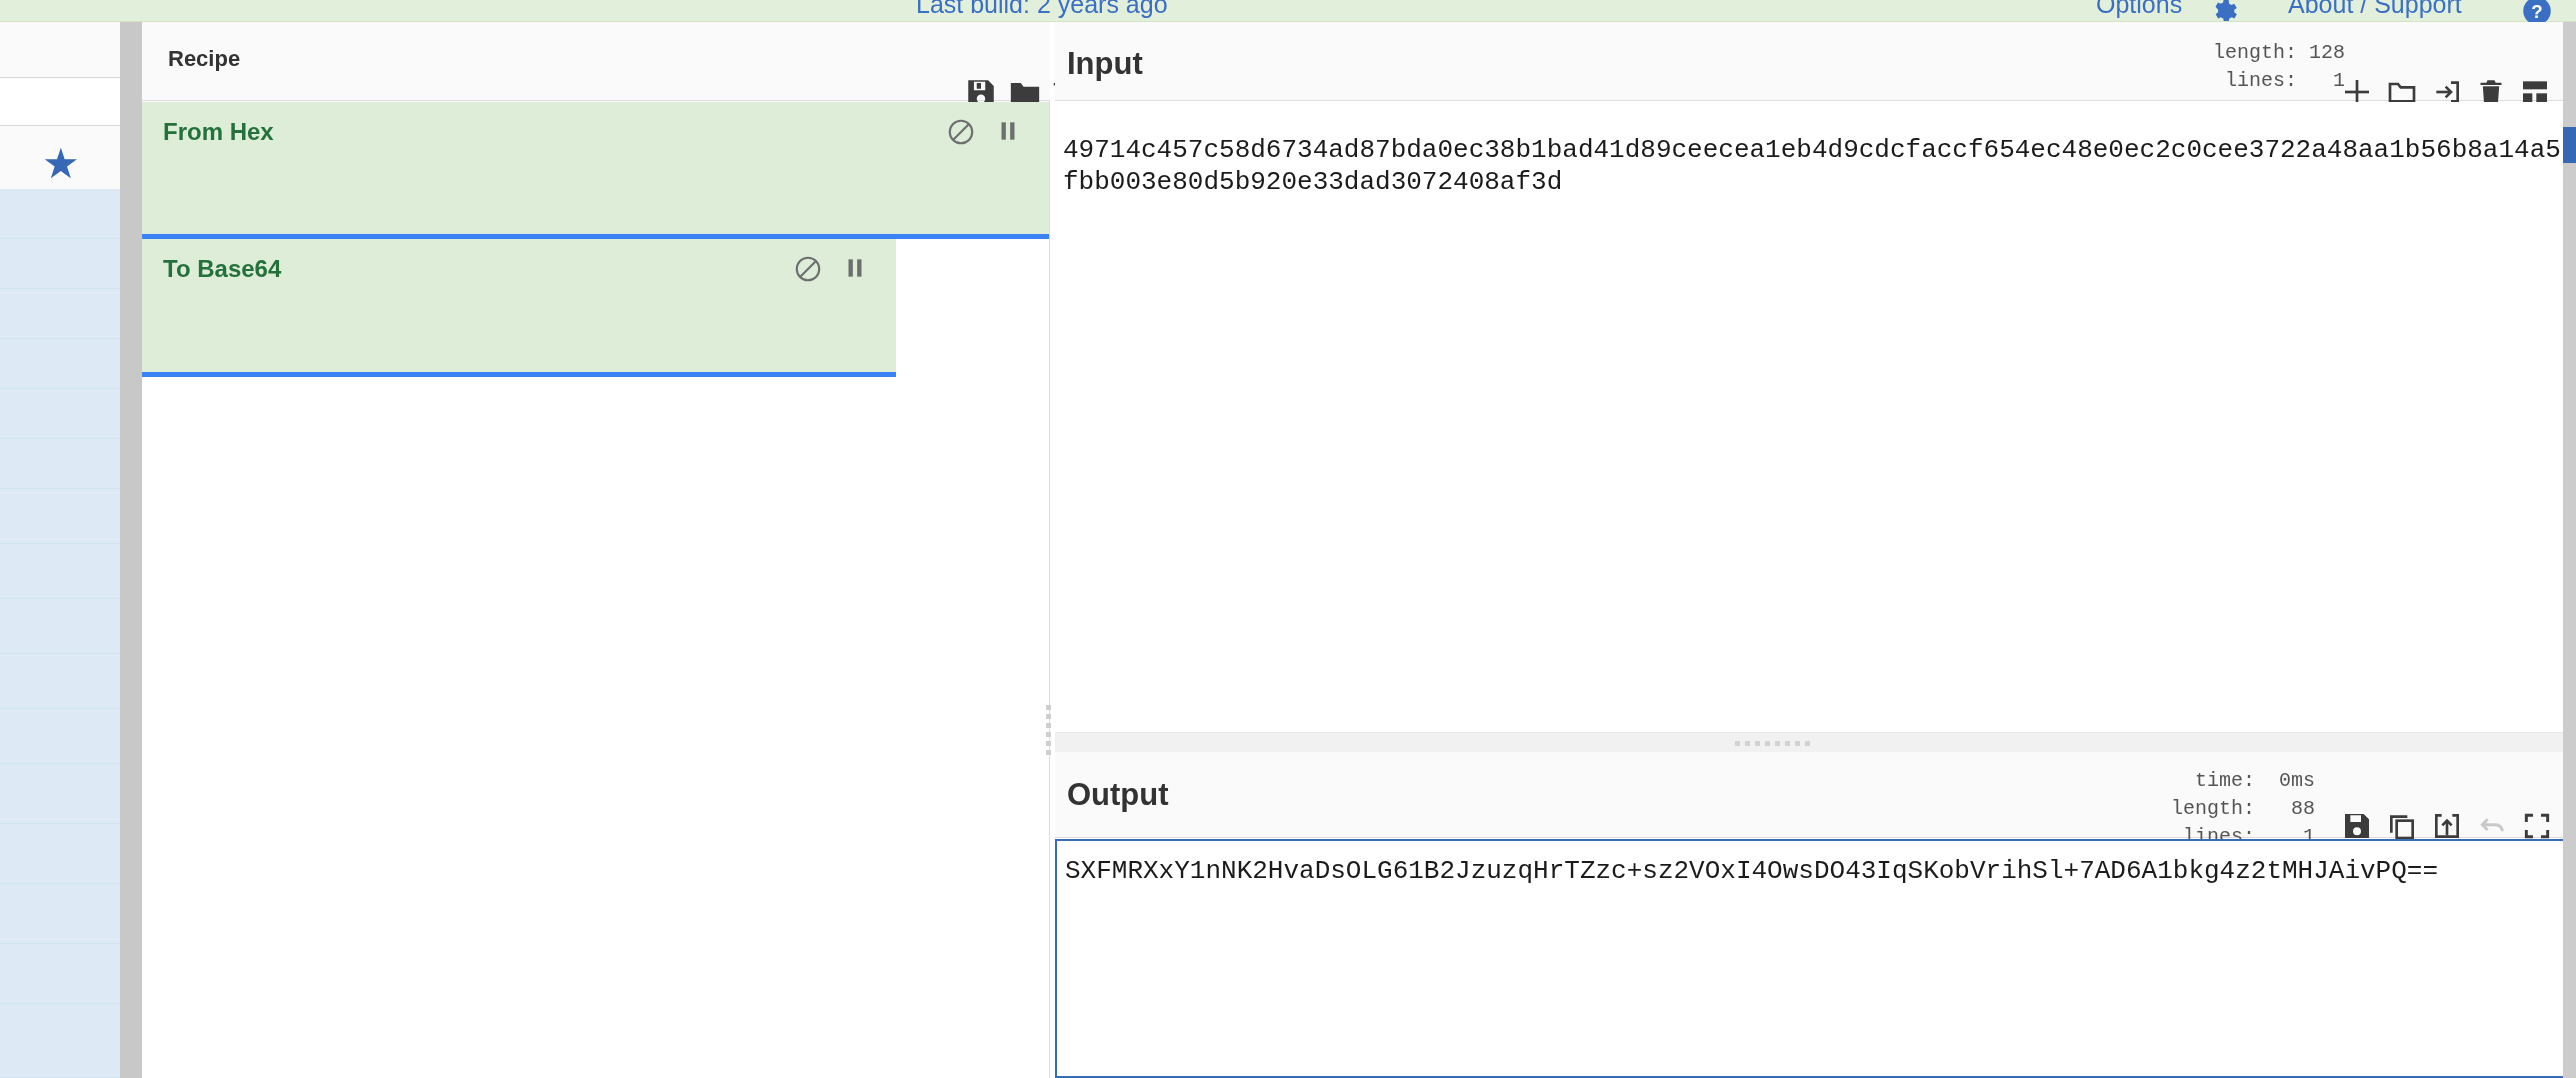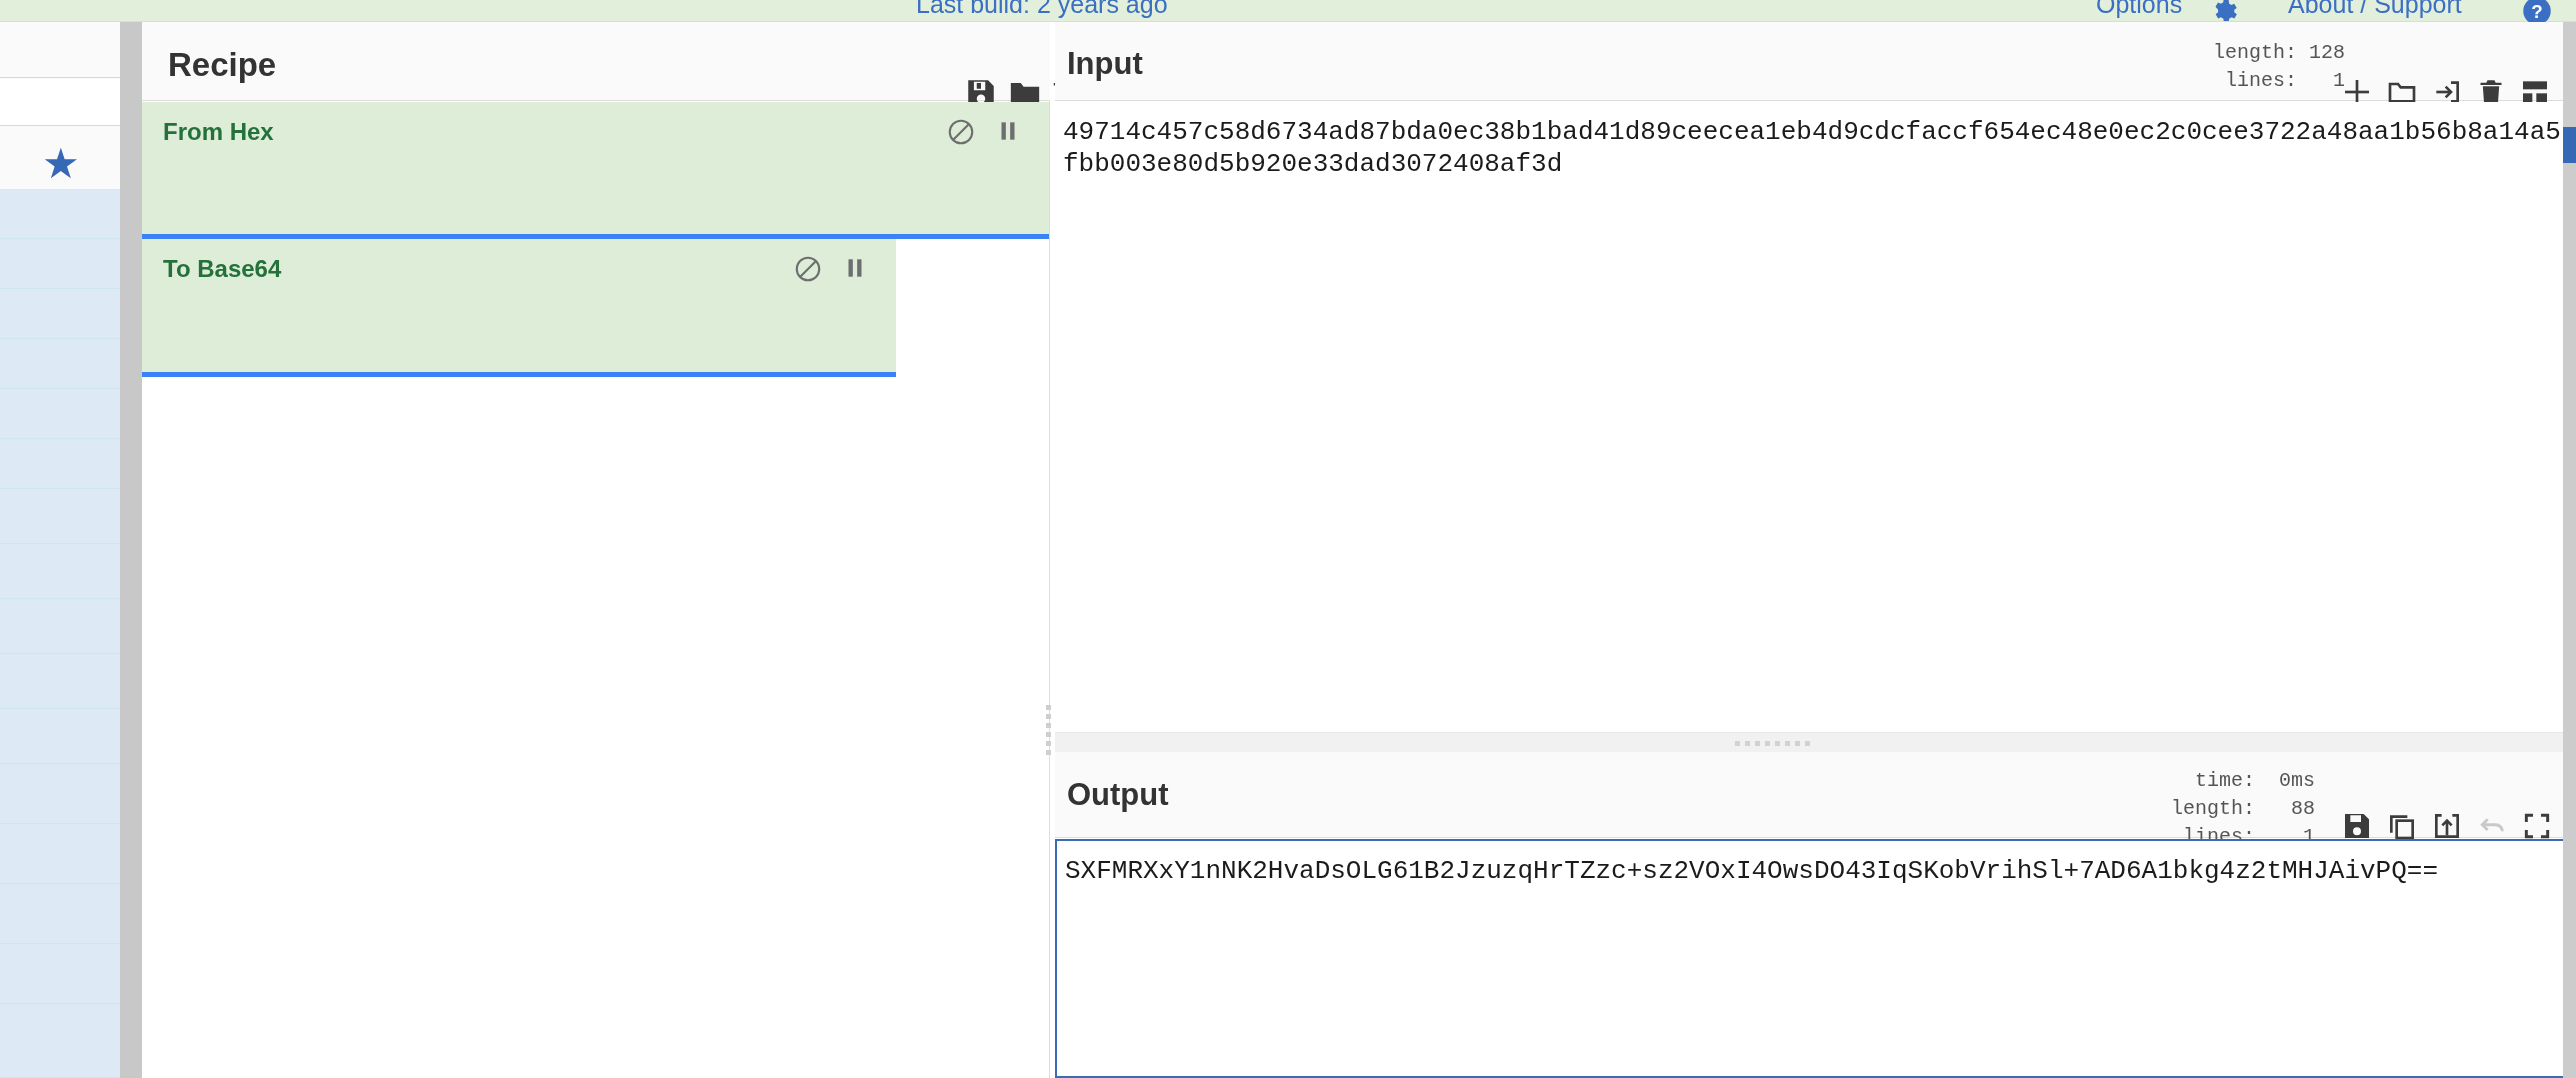--- a/index.html
+++ b/index.html
@@ -94,21 +94,21 @@
     border-right: 1px solid #dddddd;
   }
   #recipe-header {
     position: absolute; left: 0; top: 0;
     width: 908px; height: 79px;
     background: #fafafa;
     border-bottom: 1px solid #dddddd;
   }
   #recipe-title {
     position: absolute; left: 26px; top: 24px;
-    font-size: 33px; font-weight: bold; color: #333333;
+    font-size: 22px; font-weight: bold; color: #333333;
   }
   .recipe-tool {
     position: absolute; top: 54px;
     cursor: pointer;
   }
   #recipe-save   { left: 822px; }
   #recipe-load   { left: 866px; }
   #recipe-clear  { left: 908px; }
 
   #recipe-list {
@@ -204,21 +204,21 @@
     line-height: 28px;
     text-align: right;
     white-space: pre;
   }
   #input-stats { left: 990px; top: 17px; width: 300px; }
   .input-tool { position: absolute; top: 54px; cursor: pointer; }
 
   #input-text {
     position: absolute; left: 0; top: 80px;
     width: 1521px; height: 630px;
-    padding: 14px 12px 0 8px;
+    padding: 32px 12px 0 8px;
     font-family: "Liberation Mono", monospace;
     font-size: 26px;
     line-height: 32px;
     color: #1b1b1b;
     background: #ffffff;
     border: none; outline: none;
     resize: none;
     overflow: hidden;
     white-space: pre-wrap;
     word-break: break-all;

